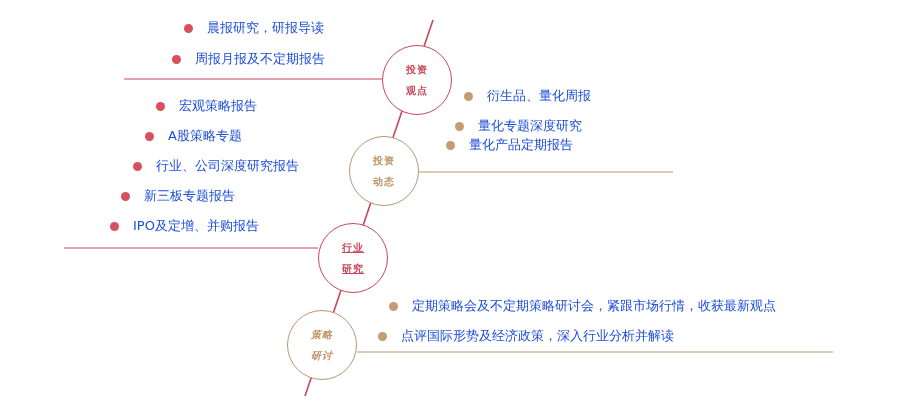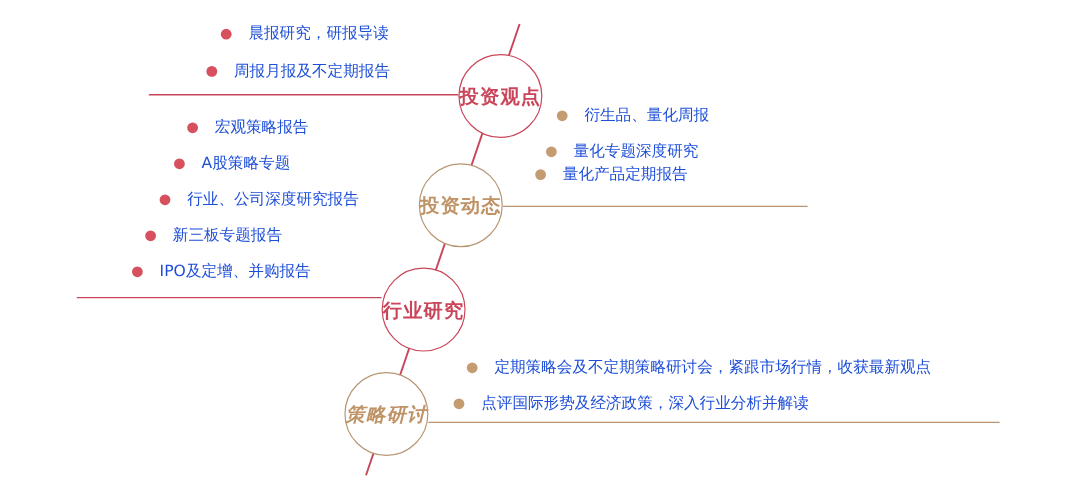--- a/index.html
+++ b/index.html
@@ -1,22 +1,22 @@
 <!DOCTYPE html>
 <html><head>
 <meta charset="utf-8">
 <style>
   html, body { margin:0; padding:0; background:#ffffff; }
   body { width:900px; height:409px; position:relative; overflow:hidden;
          font-family:"DejaVu Sans","Liberation Sans",sans-serif; }
   .stage { position:absolute; left:0; top:0; width:900px; height:409px; }
   svg.lines { position:absolute; left:0; top:0; }
   .node { position:absolute; width:70px; height:70px; border-radius:50%;
-          background:#fff; box-sizing:border-box; display:flex; flex-direction:row;
-          align-items:center; justify-content:center; font-weight:bold; font-size:16px;
+          background:#fff; box-sizing:border-box; display:flex; flex-direction:column;
+          align-items:center; justify-content:center; font-weight:bold; font-size:10px;
           line-height:21px; letter-spacing:1px; }
   .node.red { border:1.6px solid #c9465a; color:#c9465a; }
   .node.tan { border:1.6px solid #b89674; color:#c09366; }
   .item { position:absolute; font-size:13px; color:#1d4ed8; white-space:nowrap;
           display:flex; align-items:center; height:20px; }
   .dot { width:9px; height:9px; border-radius:50%; display:inline-block; margin-right:14px; }
   .dot.red { background:#d6505e; }
   .dot.tan { background:#c59c72; }
 </style>
 </head>
@@ -57,21 +57,21 @@
   </div>
   <div class="item" style="left:464px; top:86px;">
     <span class="dot tan"></span>
     <span>衍生品、量化周报</span>
   </div>
   <div class="item" style="left:446px; top:135px;text-align:center;">
     <span class="dot tan"></span>
     <span>量化产品定期报告</span>
   </div>
 
-  <div class="node red" style="left:318px; top:223px;">
+  <div class="node red" style="left:318px; top:223px;text-decoration:underline;">
     <span>行业</span>
     <span>研究</span>
   </div>
   <div class="item" style="left:156px; top:96px;">
     <span class="dot red"></span>
     <span>宏观策略报告</span>
   </div>
   <div class="item" style="left:145px; top:126px;">
     <span class="dot red"></span>
     <span>A股策略专题</span>

